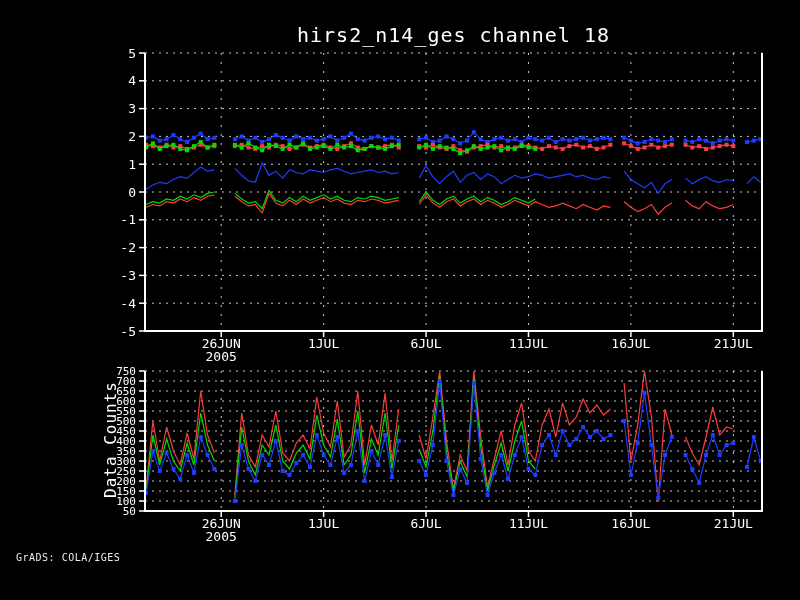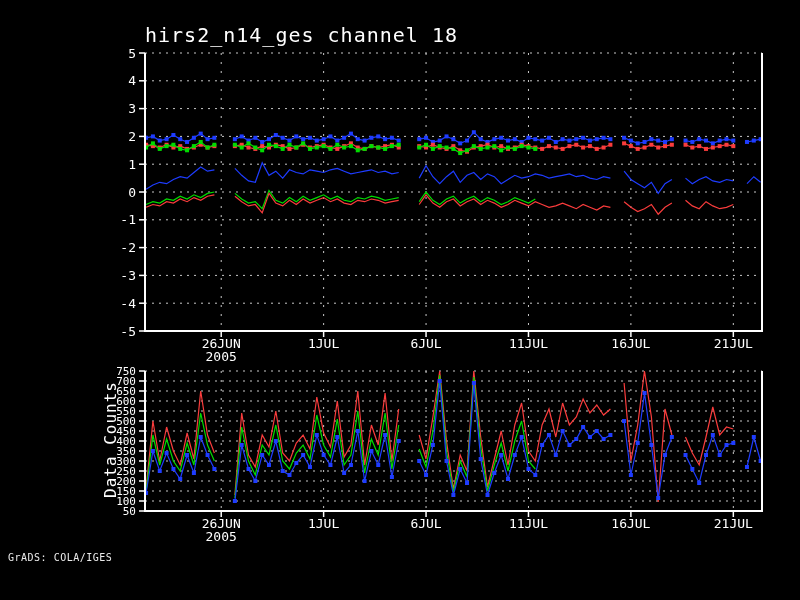--- a/index.html
+++ b/index.html
@@ -1,22 +1,22 @@
 <!DOCTYPE html>
 <html><head>
 <meta charset="utf-8">
 <style>
   html,body{margin:0;padding:0;background:#000;}
   .screen{position:relative;width:800px;height:600px;background:#000;overflow:hidden;
           font-family:"DejaVu Sans Mono", monospace;}
-  .title{position:absolute;left:145px;top:23px;width:617px;
+  .title{position:absolute;left:145px;top:23px;width:617px;text-align:center;
          color:#fff;font-size:20px;letter-spacing:1px;white-space:pre;}
   .ylabel{position:absolute;left:45px;top:430px;width:130px;text-align:center;
           color:#fff;font-size:16px;transform:rotate(-90deg);letter-spacing:1px;}
-  .footer{position:absolute;left:8px;top:552px;color:#ececec;font-size:10px;letter-spacing:0.5px;}
+  .footer{position:absolute;left:16px;top:552px;color:#ececec;font-size:10px;letter-spacing:0.5px;}
   svg{position:absolute;left:0;top:0;}
   svg text{font-family:"DejaVu Sans Mono", monospace;fill:#fff;}
 </style>
 </head>
 <body>
 
 <div class="screen">
   <div class="title">hirs2_n14_ges channel 18</div>
   <div class="ylabel">Data Counts</div>
   <svg id="chart-svg" width="800" height="600">

